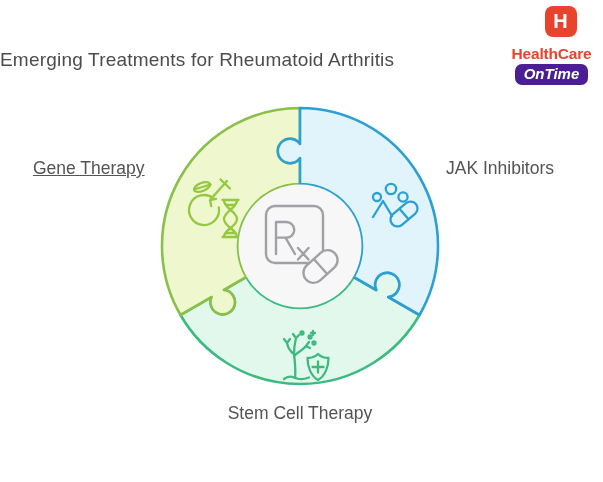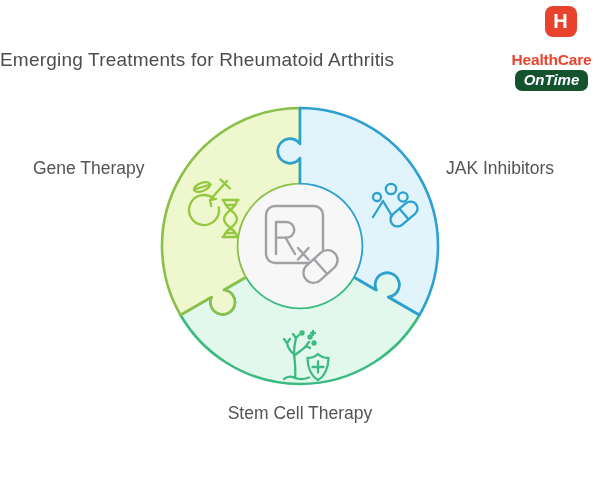--- a/index.html
+++ b/index.html
@@ -5,32 +5,32 @@
   html,body{margin:0;padding:0;background:#ffffff;}
   .stage{
     position:relative;width:603px;height:482px;background:#ffffff;overflow:hidden;
     font-family:"Liberation Sans", sans-serif;
   }
   .title{
     position:absolute;top:49px;left:0;width:603px;text-align:left;
     font-size:19px;color:#4c4c4e;letter-spacing:.2px;
   }
   .seg-label{position:absolute;font-size:17.5px;color:#545456;}
-  .label-gene{left:33px;top:158px;}
+  .label-gene{left:33px;top:158px;text-decoration:underline;}
   .label-jak{left:446px;top:158px;}
   .label-stem{left:150px;top:403px;width:300px;text-align:center;}
   .logo{position:absolute;left:500px;top:6px;width:103px;display:flex;flex-direction:column;align-items:center;}
   .logo-icon{
     width:32px;height:31px;background:#e8432d;border-radius:8px;
     display:flex;align-items:center;justify-content:center;
     color:#ffffff;font-weight:bold;font-size:20px;margin-left:18px;
   }
-  .logo-name{margin-top:14px;font-size:15.5px;font-weight:bold;color:#e8432d;letter-spacing:-.2px;}
+  .logo-name{margin-top:8px;font-size:15.5px;font-weight:bold;color:#e8432d;letter-spacing:-.2px;}
   .logo-tag{
-    margin-top:1px;background:#14532d;color:#ffffff;font-size:15px;font-weight:bold;font-style:italic;
+    margin-top:1px;background:#4c1d95;color:#ffffff;font-size:15px;font-weight:bold;font-style:italic;
     padding:1px 9px 3px 9px;border-radius:7px;text-shadow:0 1px 1px rgba(30,90,120,.45);
   }
   svg{position:absolute;left:0;top:0;}
 </style>
 </head>
 <body>
 
 <div class="stage">
 
   <svg width="603" height="482" viewBox="0 0 603 482">

